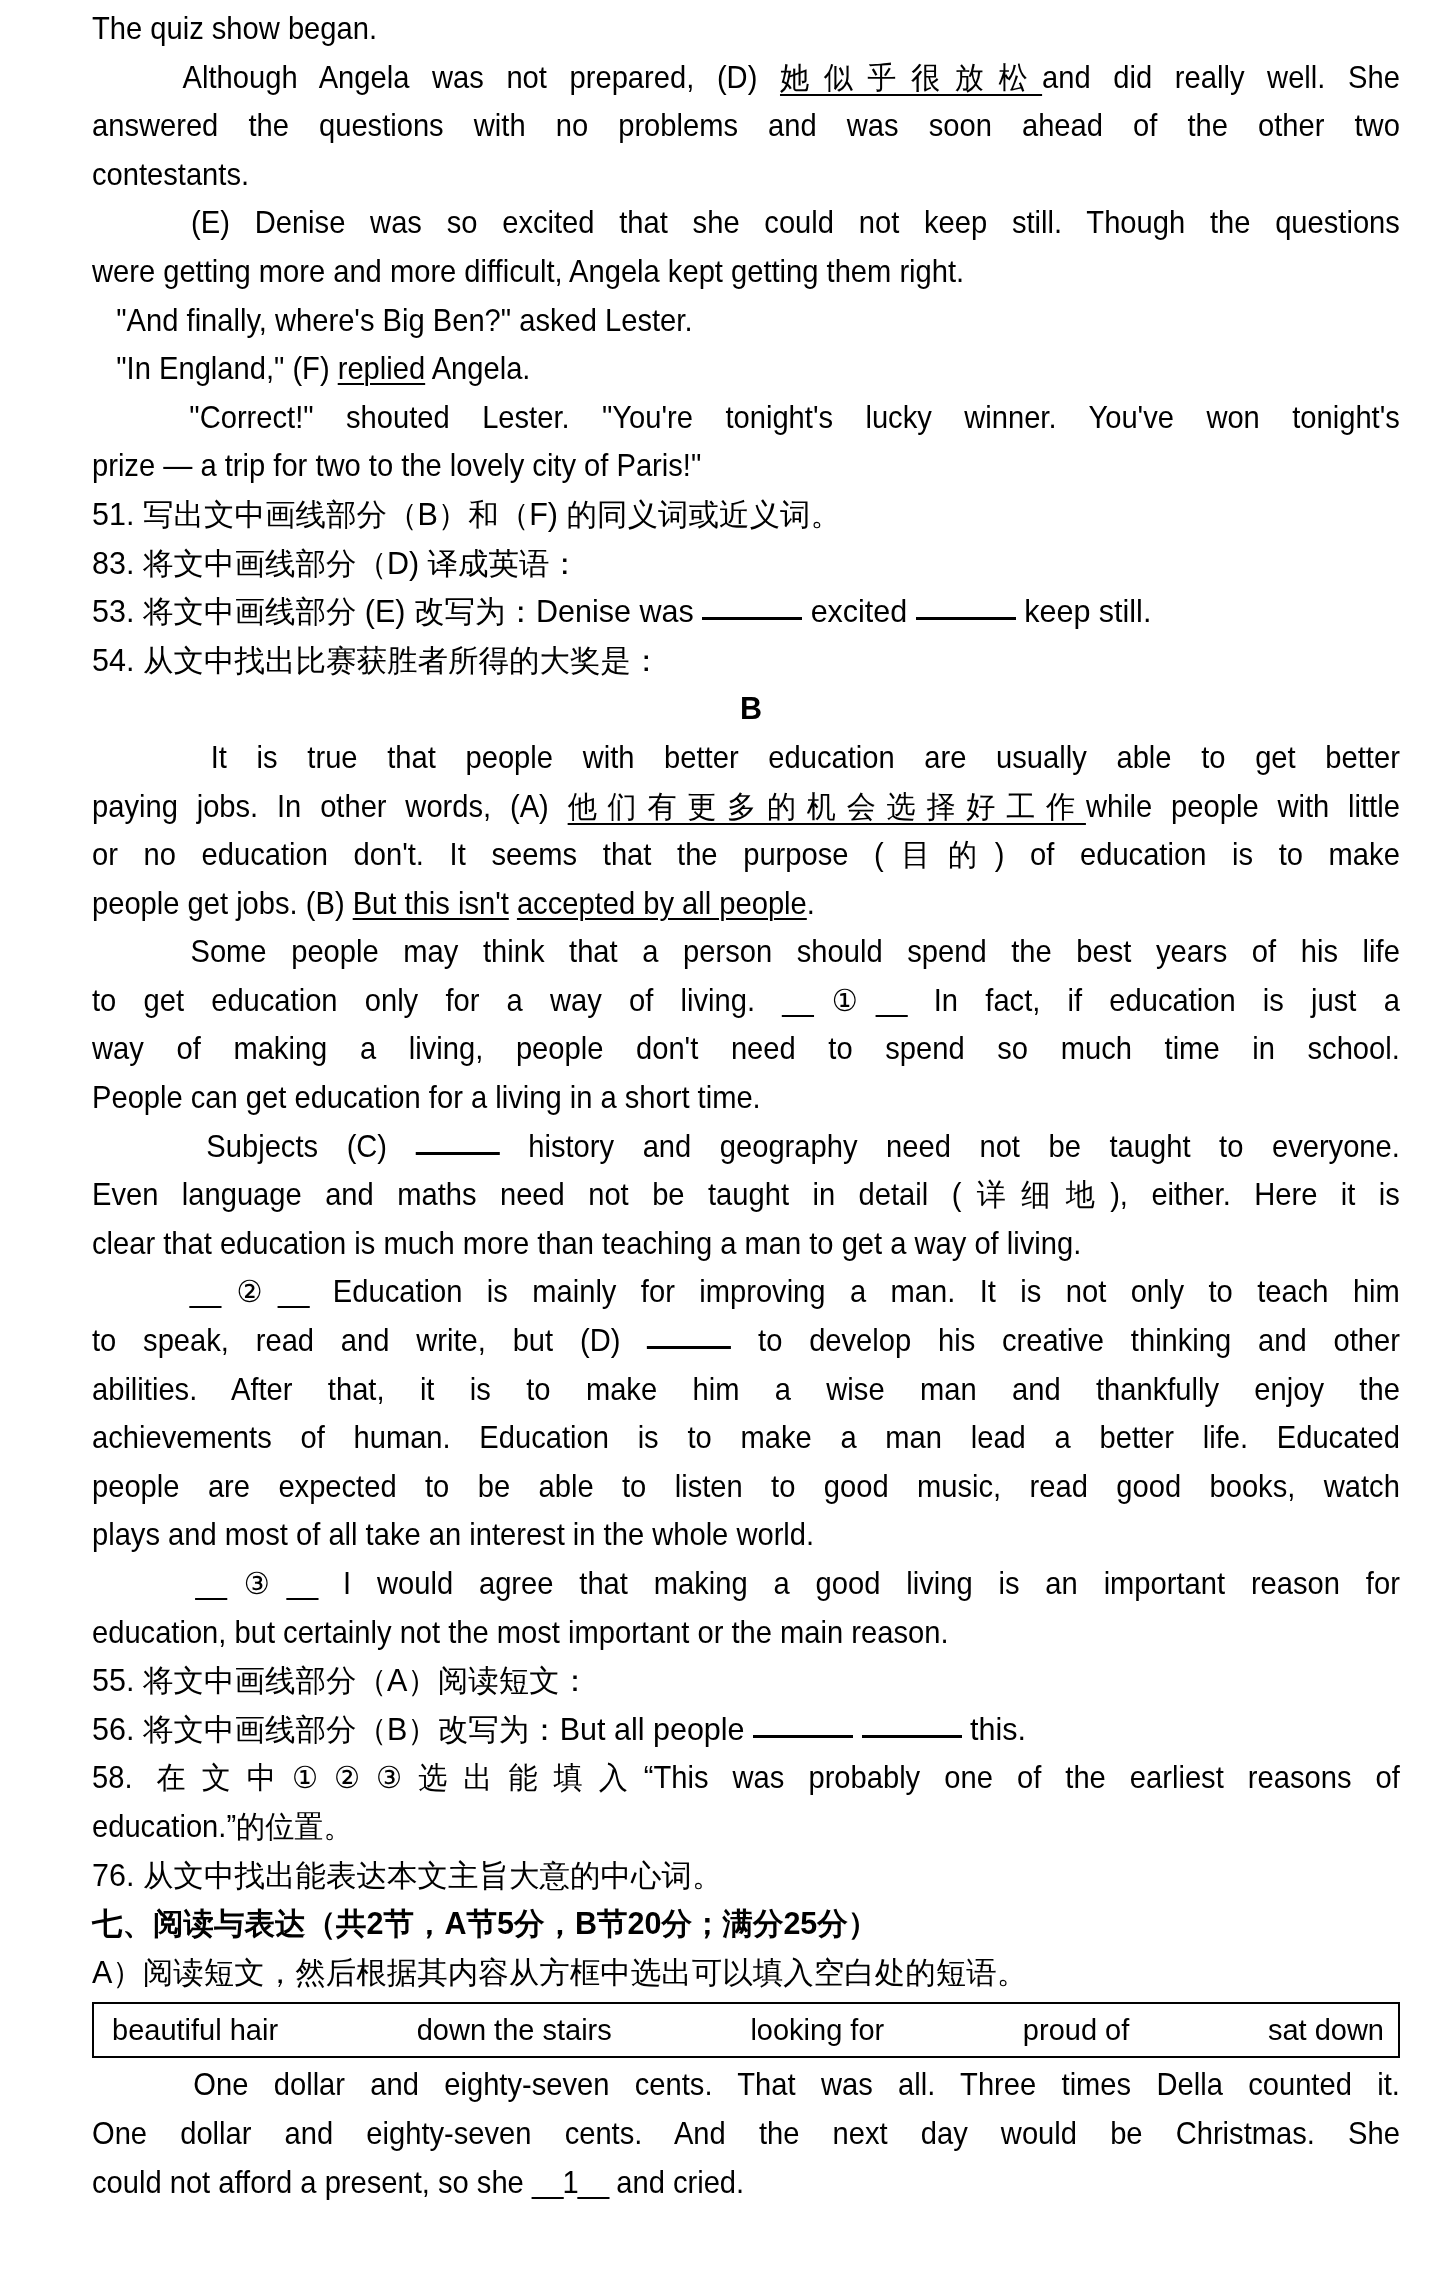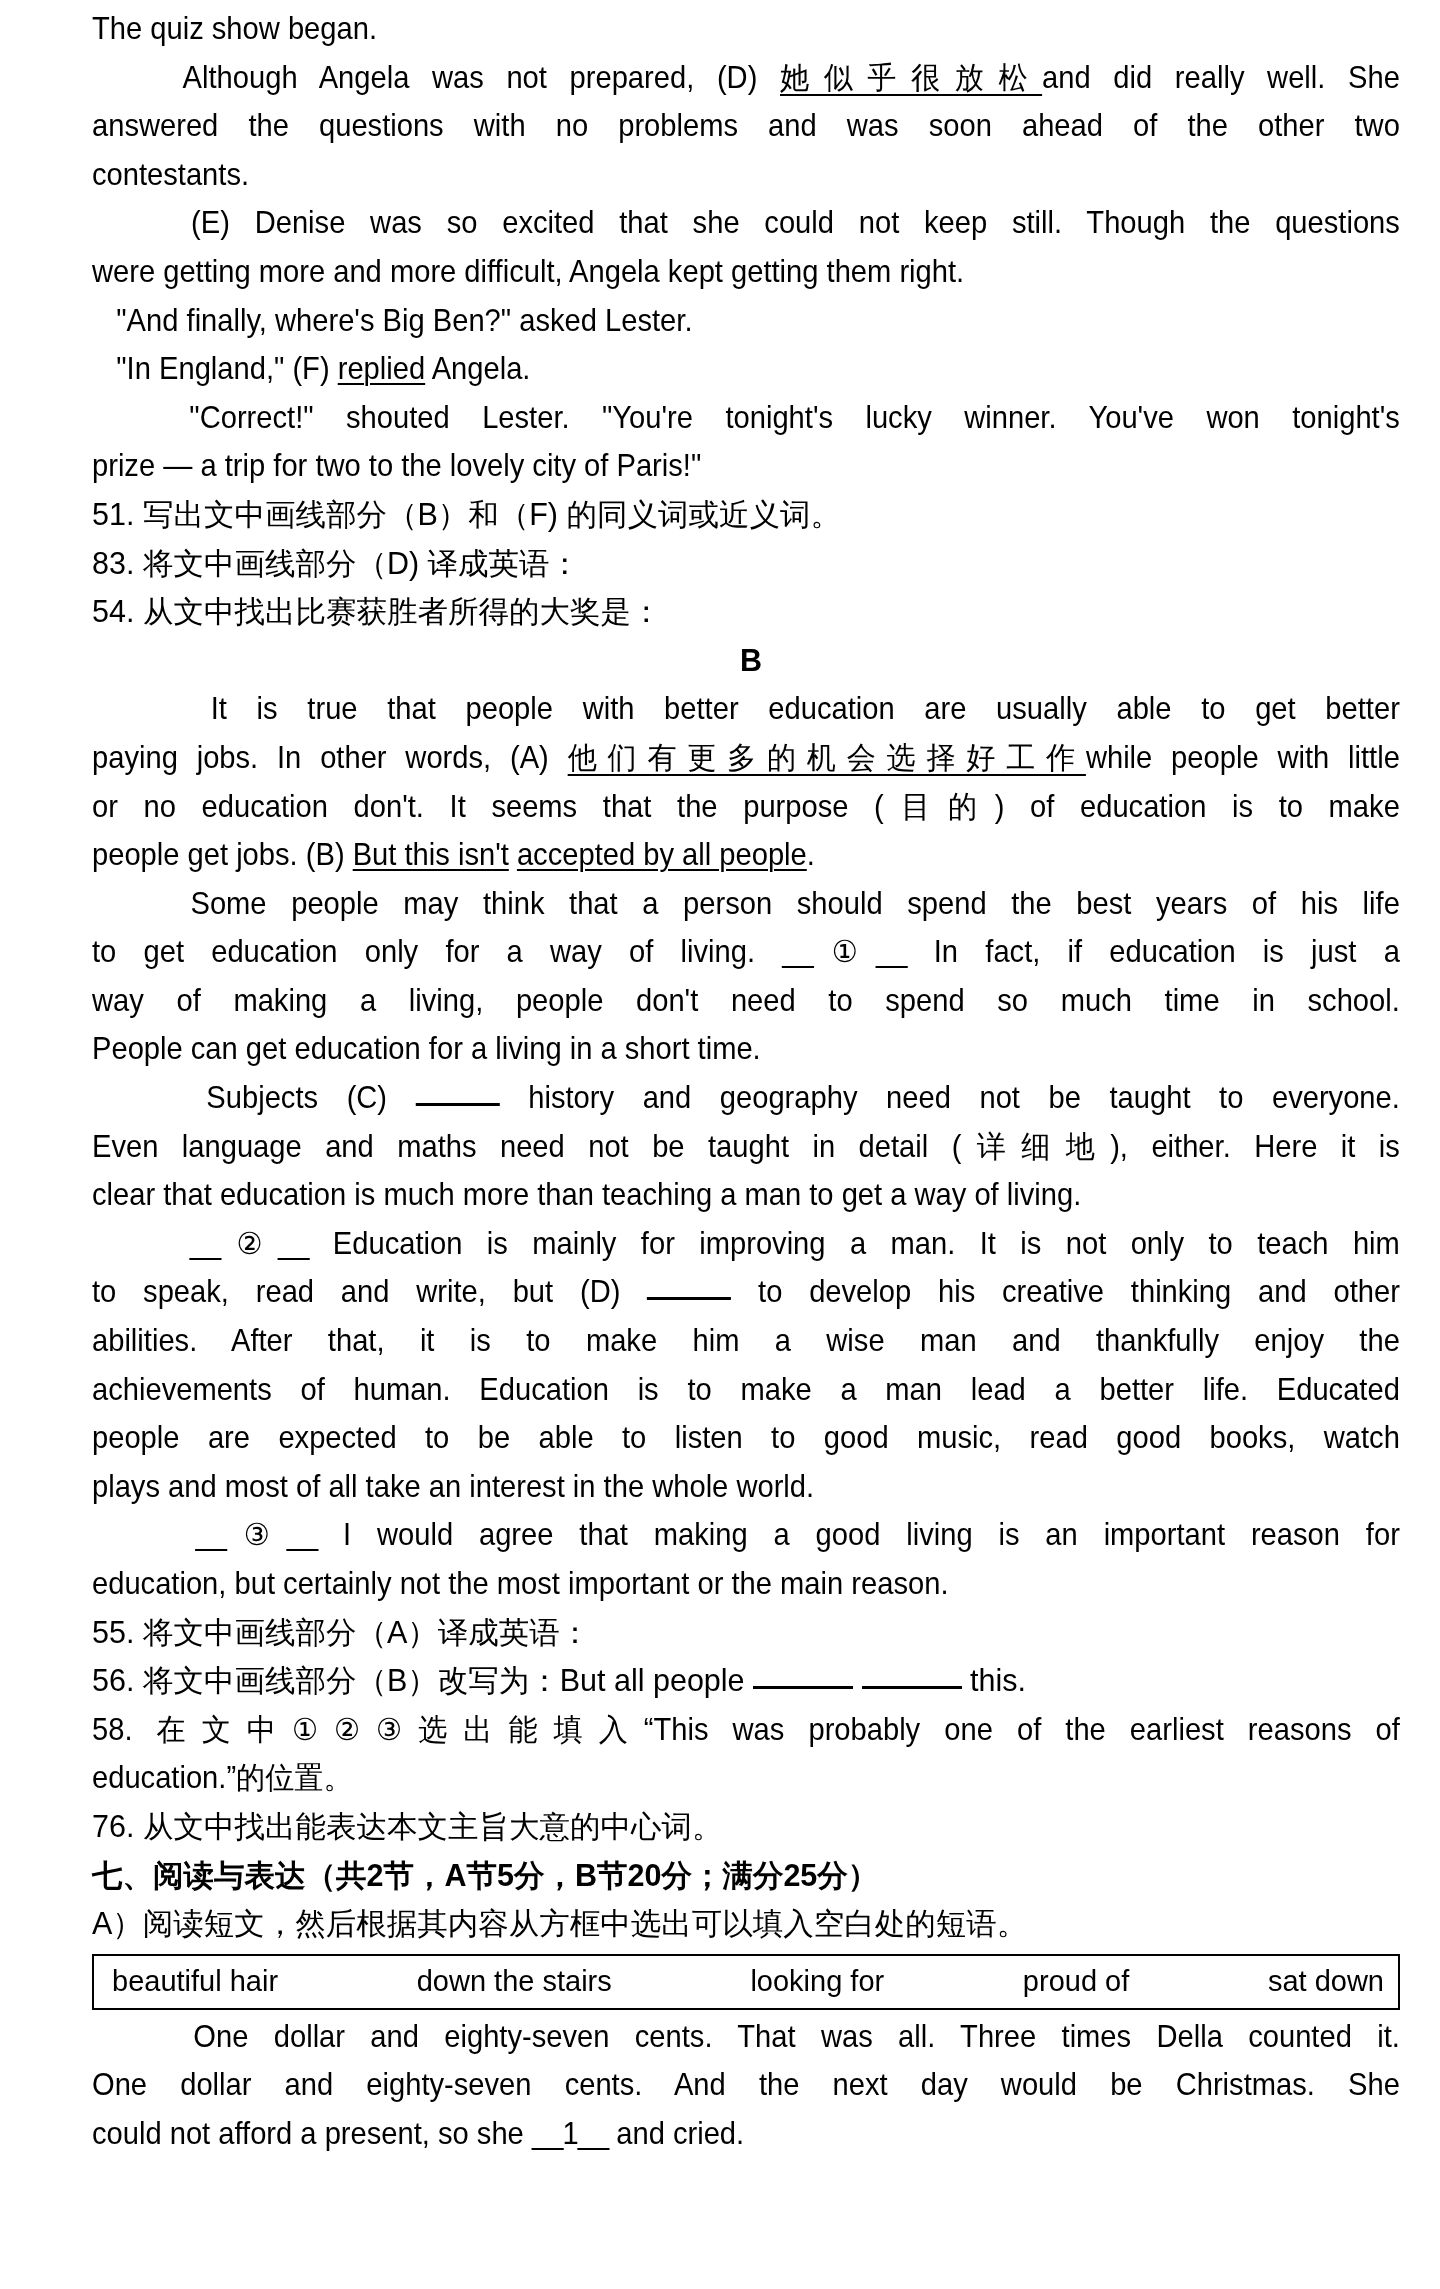--- a/index.html
+++ b/index.html
@@ -138,20 +138,28 @@
 
   <div class="q-line cn">
     <span>51.</span>
     <span>写出文中画线部分（B）和（F) 的同义词或近义词。</span>
   </div>
   <div class="q-line cn">
     <span>83.</span>
     <span>将文中画线部分（D) 译成英语：</span>
   </div>
   <div class="q-line cn">
+    <span>53.</span>
+    <span>将文中画线部分 (E) 改写为：Denise  was</span>
+    <span class="blank b-lg"></span>
+    <span>excited</span>
+    <span class="blank b-lg"></span>
+    <span>keep  still.</span>
+  </div>
+  <div class="q-line cn">
     <span>54.</span>
     <span>从文中找出比赛获胜者所得的大奖是：</span>
   </div>
 
   <div class="center-b">B</div>
 
   <div class="para">
     <span class="jl">&nbsp;&nbsp;&nbsp;&nbsp;<span>It  is  true  that  people  with  better  education  are  usually  able  to  get  better</span></span>
     <span class="jl"><span>paying  jobs.  In  other  words,  (A) </span><span class="u-zh">他们有更多的机会选择好工作</span><span>while  people  with  little</span></span>
     <span class="jl">or  no  education  don't.  It  seems  that  the  purpose  (目的)  of  education  is  to  make</span>
@@ -180,21 +188,21 @@
     <span class="jl nofill">plays  and  most  of  all  take  an  interest  in  the  whole  world.</span>
   </div>
 
   <div class="para">
     <span class="jl">&nbsp;&nbsp;&nbsp;&nbsp;<span class="cblank">__③__</span><span> I  would  agree  that  making  a  good  living  is  an  important  reason  for</span></span>
     <span class="jl nofill">education,  but  certainly  not  the  most  important  or  the  main  reason.</span>
   </div>
 
   <div class="q-line cn">
     <span>55.</span>
-    <span>将文中画线部分（A）译成英语：</span>
+    <span>将文中画线部分（A）阅读短文：</span>
   </div>
   <div class="q-line cn">
     <span>56.</span>
     <span>将文中画线部分（B）改写为：But  all  people</span>
     <span class="blank b-lg"></span>
     <span class="blank b-lg"></span>
     <span>this.</span>
   </div>
   <div class="para">
     <span class="jl"><span>58.</span>&nbsp;<span>在文中①②③选出能填入“This  was  probably  one  of  the  earliest  reasons  of</span></span>

